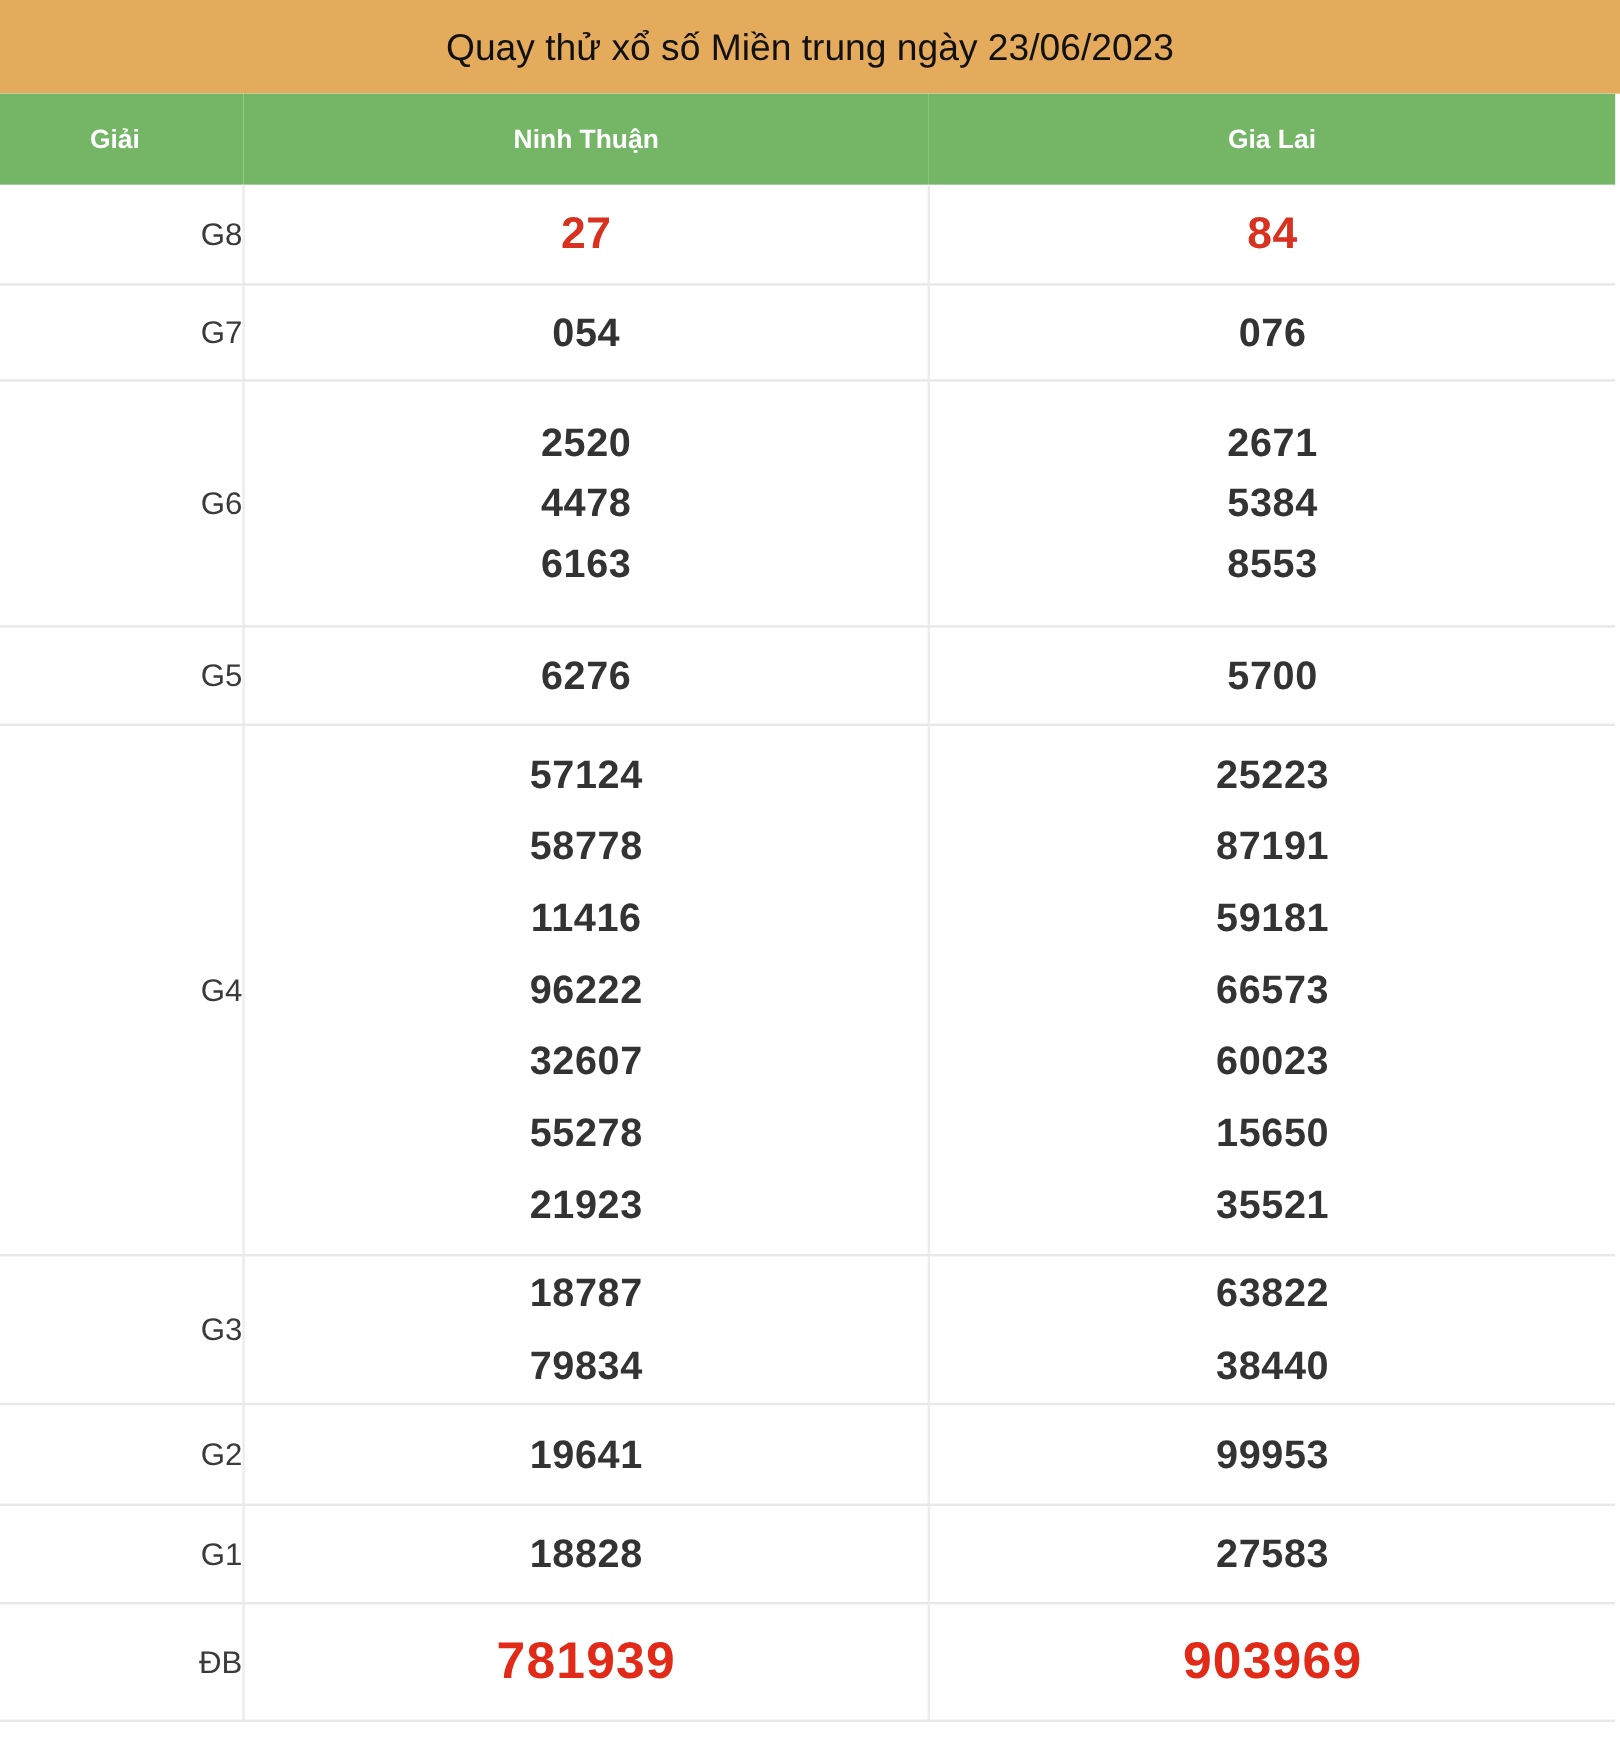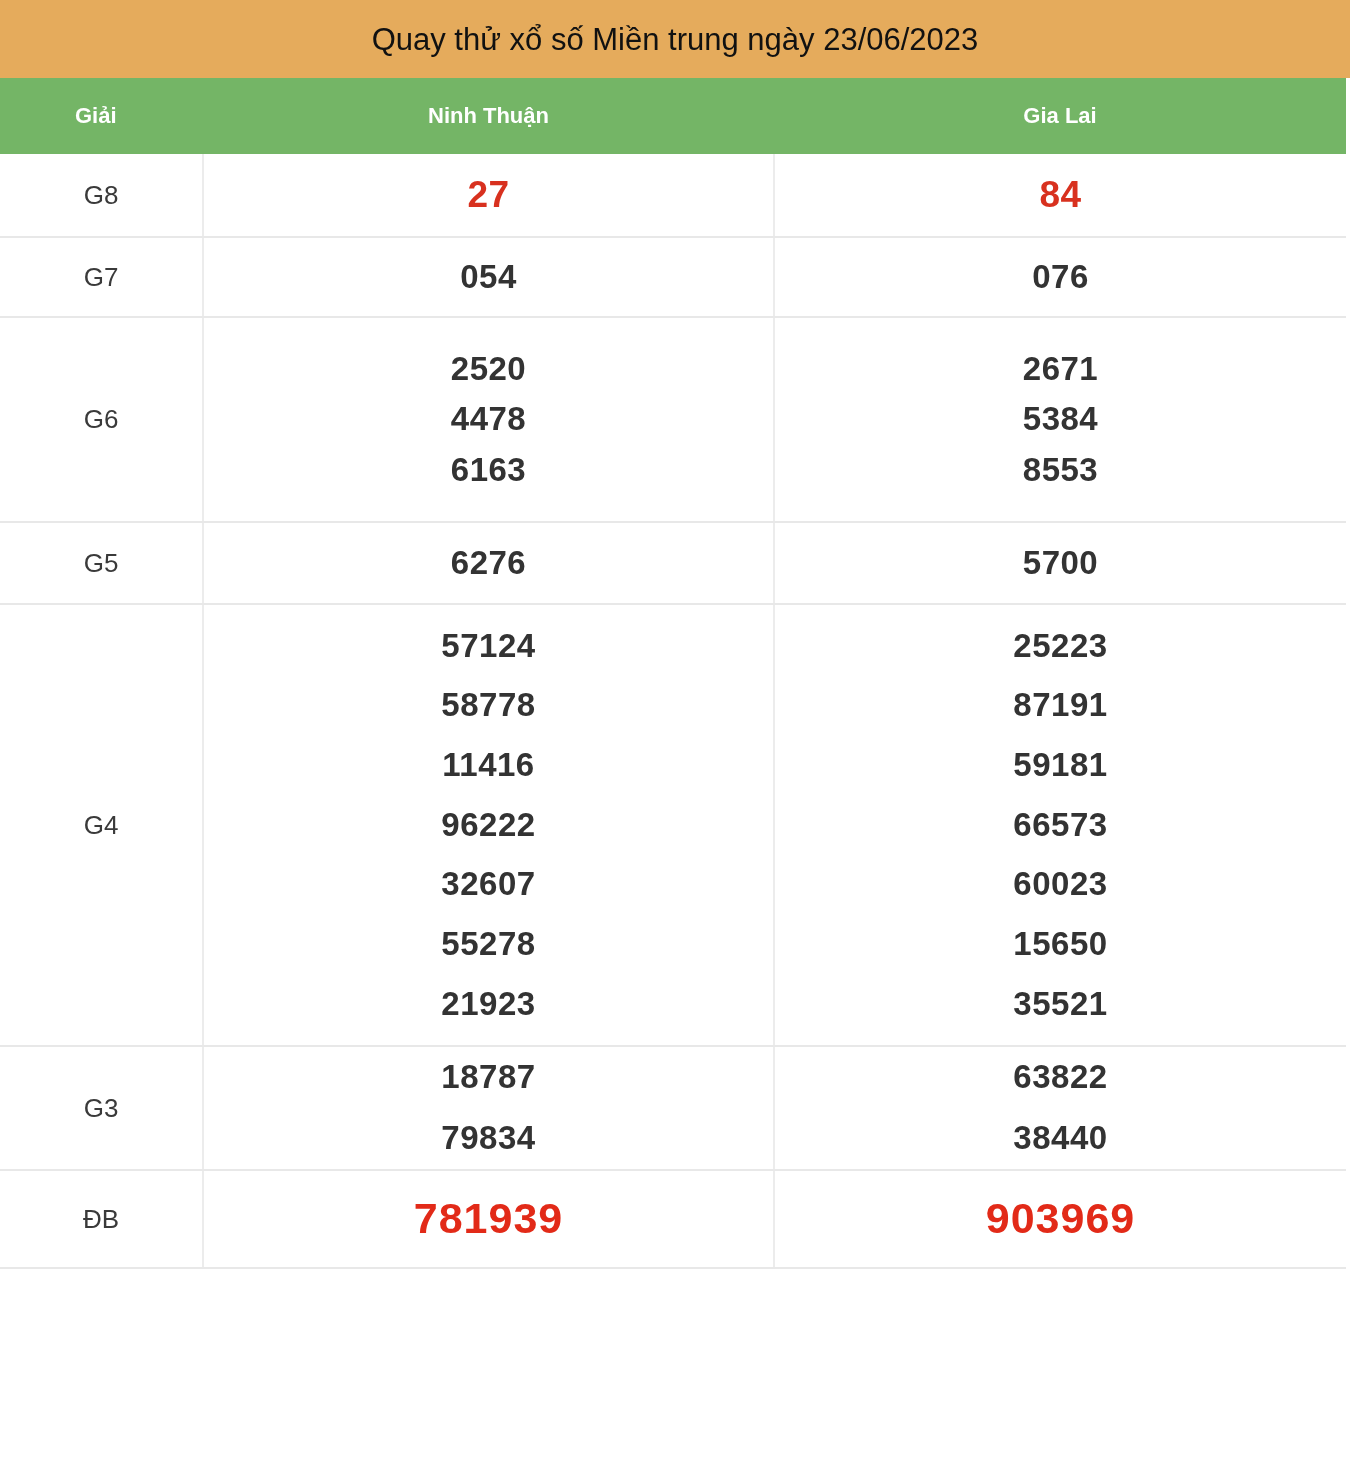--- a/index.html
+++ b/index.html
@@ -67,21 +67,21 @@
   }
   .result-table thead th.prize-head {
     text-align: left;
     padding-left: 75px;
   }
 
   .result-table tbody td {
     border-bottom: 2px solid #e8e8e8;
     border-right: 2px solid #ececec;
     padding: 0;
-    text-align: center;
+    text-align: right;
     vertical-align: middle;
     background: #ffffff;
     margin-left: 43px;
   }
   .result-table tbody td:last-child {
     border-right: none;
   }
   .result-table tbody tr:last-child td {
     border-bottom: 2px solid #e8e8e8;
   }
@@ -245,20 +245,46 @@
               <span class="num">79834</span>
             </div>
           </td>
           <td>
             <div class="num-list">
               <span class="num">63822</span>
               <span class="num">38440</span>
             </div>
           </td>
         </tr>
+        <tr class="r-g2">
+          <td class="prize-cell">G2</td>
+          <td>
+            <div class="num-list">
+              <span class="num">19641</span>
+            </div>
+          </td>
+          <td>
+            <div class="num-list">
+              <span class="num">99953</span>
+            </div>
+          </td>
+        </tr>
+        <tr class="r-g1">
+          <td class="prize-cell">G1</td>
+          <td>
+            <div class="num-list">
+              <span class="num">18828</span>
+            </div>
+          </td>
+          <td>
+            <div class="num-list">
+              <span class="num">27583</span>
+            </div>
+          </td>
+        </tr>
         <tr class="r-db">
           <td class="prize-cell">ĐB</td>
           <td>
             <div class="num-list">
               <span class="num eb">781939</span>
             </div>
           </td>
           <td>
             <div class="num-list">
               <span class="num eb">903969</span>

